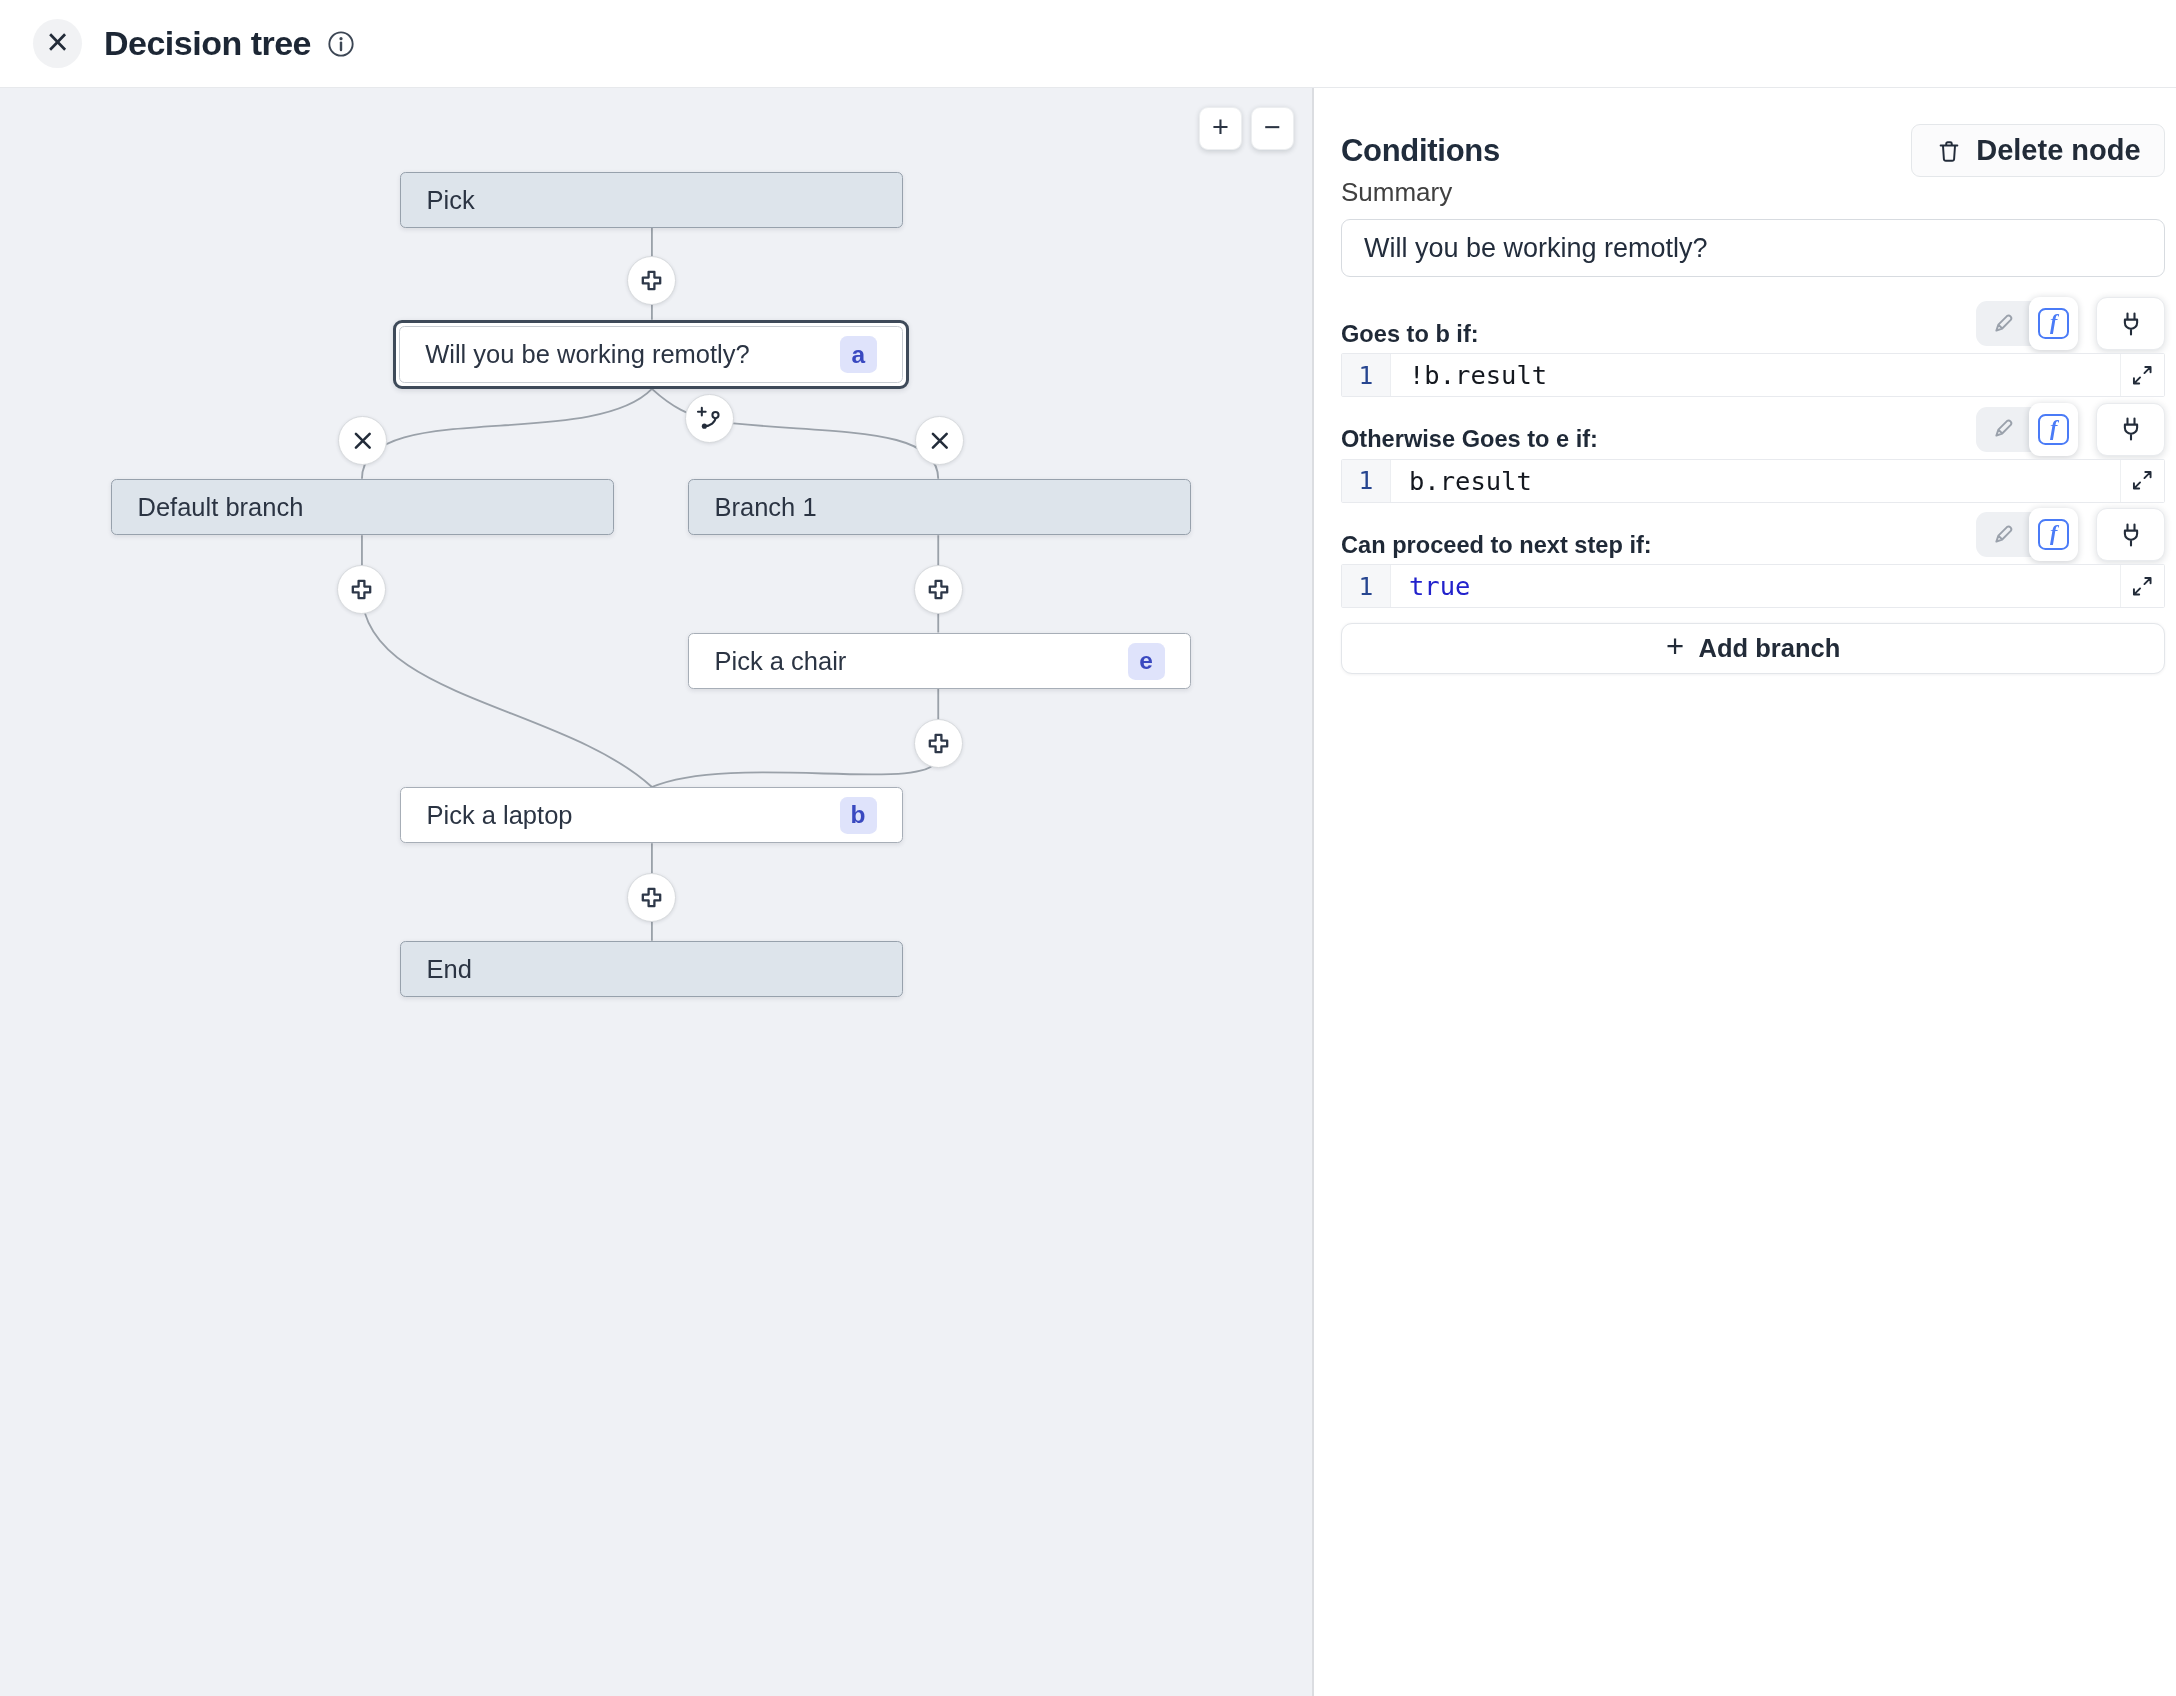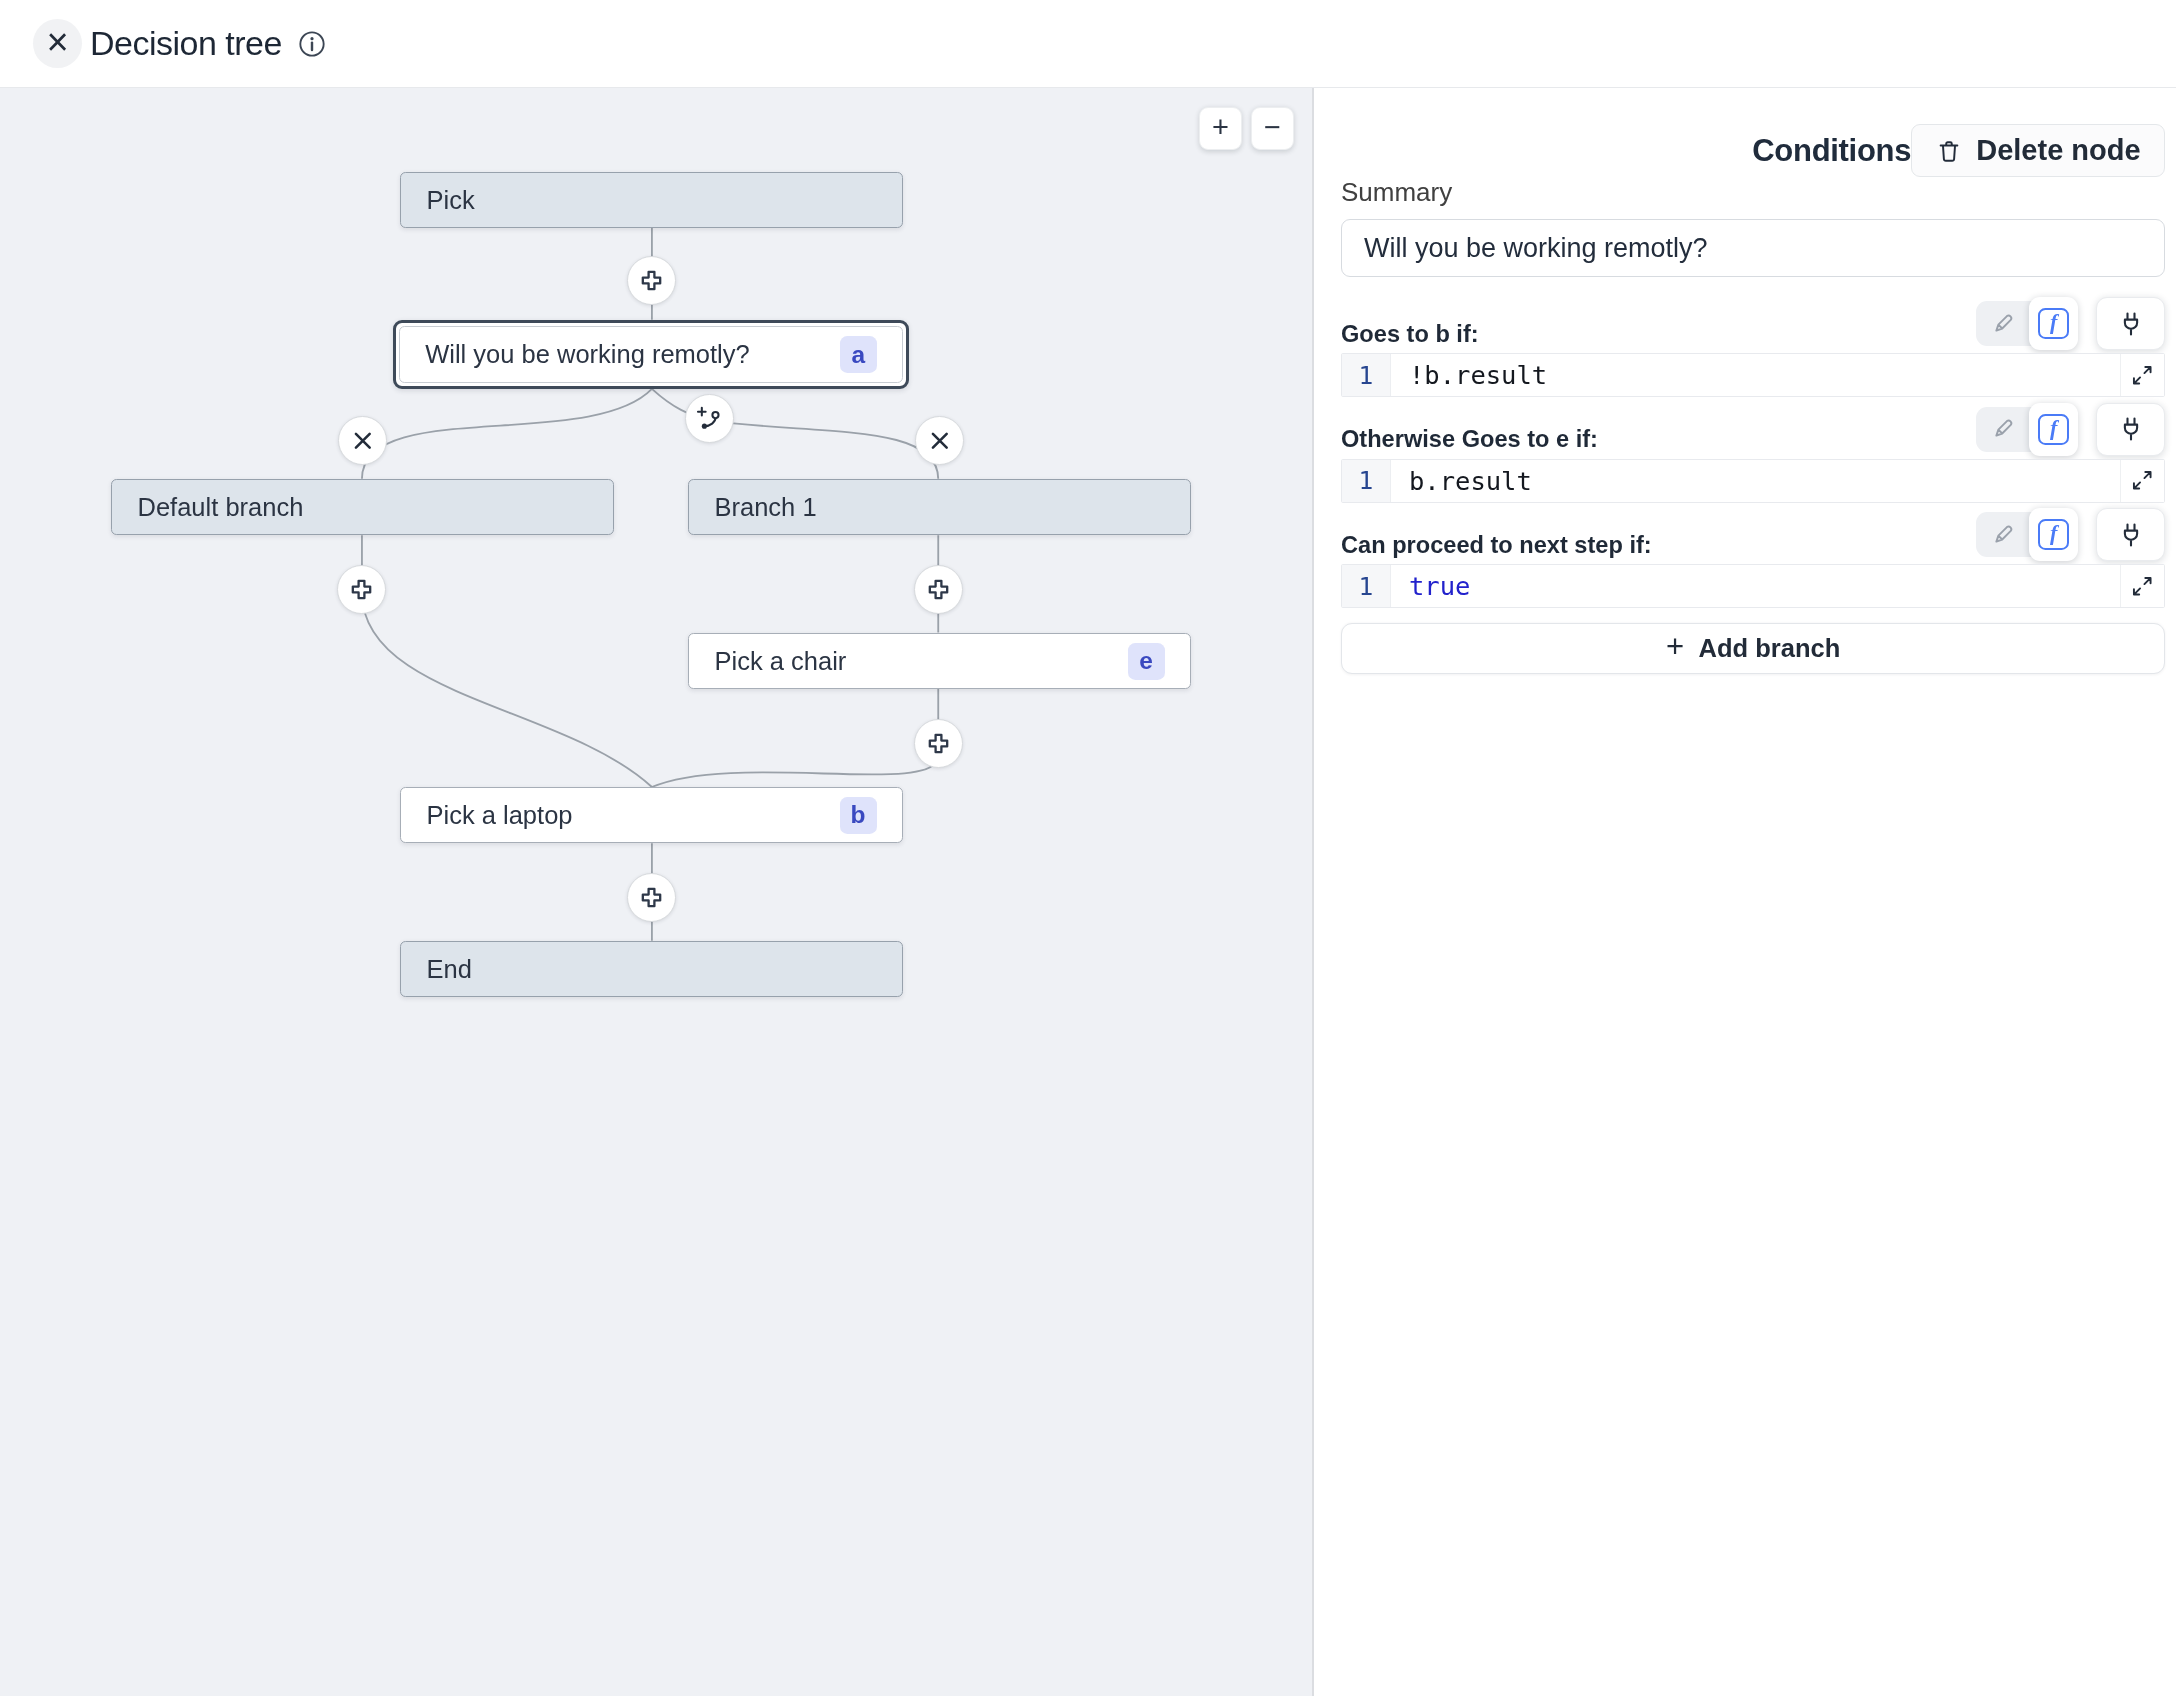--- a/index.html
+++ b/index.html
@@ -8,21 +8,21 @@
   .app { position:relative; width:2177px; height:1696px; }
 
   
   .topbar { position:absolute; top:0; left:0; width:2177px; height:88px;
             background:#fff; border-bottom:1.8px solid #e7e9ec;
             display:flex; align-items:center; z-index:30; }
   .close-btn { width:49px; height:49px; border-radius:50%; background:#f1f2f4;
                border:none; margin-left:33px; display:flex; align-items:center;
                justify-content:center; font-size:38px; font-weight:300; color:#222b38;
                cursor:pointer; line-height:1; padding-bottom:3.6px; }
-  .page-title { margin-left:8px; font-size:34px; font-weight:400; color:#1d2735;
+  .page-title { margin-left:22px; font-size:34px; font-weight:700; color:#1d2735;
                 letter-spacing:-0.5px; }
   .info-wrap { margin-left:16.4px; display:flex; align-items:center; }
 
   
   .canvas { position:absolute; top:88px; left:0; width:1312px; height:1608px;
             background:#eff1f5; }
   .edges { position:absolute; top:0; left:0; }
   .node { position:absolute; width:503px; height:56px; border-radius:5.5px;
           display:flex; align-items:center; padding:0 25.5px; font-size:25.5px;
           color:#2b3443; box-shadow:0 1.8px 4.5px rgba(35,44,58,.10); cursor:pointer; }
@@ -42,21 +42,21 @@
                 display:flex; align-items:center; justify-content:center; cursor:pointer; }
   .zoom-btn { position:absolute; width:43px; height:43px; border-radius:9px;
               background:#fff; border:0.9px solid #eceef0;
               box-shadow:0 1.8px 5.5px rgba(27,35,46,.16); font-size:29px; color:#2b3443;
               display:flex; align-items:center; justify-content:center; cursor:pointer;
               line-height:1; padding-bottom:2.7px; }
 
   
   .panel { position:absolute; top:88px; left:1312px; width:865px; height:1608px;
            background:#fff; border-left:2.7px solid #dbdde1; padding:36px 11.8px 0 27px; }
-  .panel-head { display:flex; justify-content:flex-end; align-items:center; }
+  .panel-head { display:flex; justify-content:space-between; align-items:center;gap:8px; }
   .panel-title { font-size:31px; font-weight:700; color:#202c3c; letter-spacing:-0.3px; }
   .delete-btn { display:flex; align-items:center; gap:14.5px; height:53px; padding:0 23.6px;
                 background:#fbfbfc; border:1.8px solid #e4e7ea; border-radius:9px;
                 font-size:29px; font-weight:600; color:#222b38; cursor:pointer; }
   .summary-label { font-size:26px; color:#404040; }
   .summary-input { margin-top:11px; width:100%; height:58px; border:1.8px solid #d7dbe0;
                    border-radius:9px; font-size:27px; color:#232d3c; padding:0 22px;
                    font-family:"Liberation Sans", sans-serif; background:#fff; display:block; }
 
   .section { margin-top:5.5px; }

